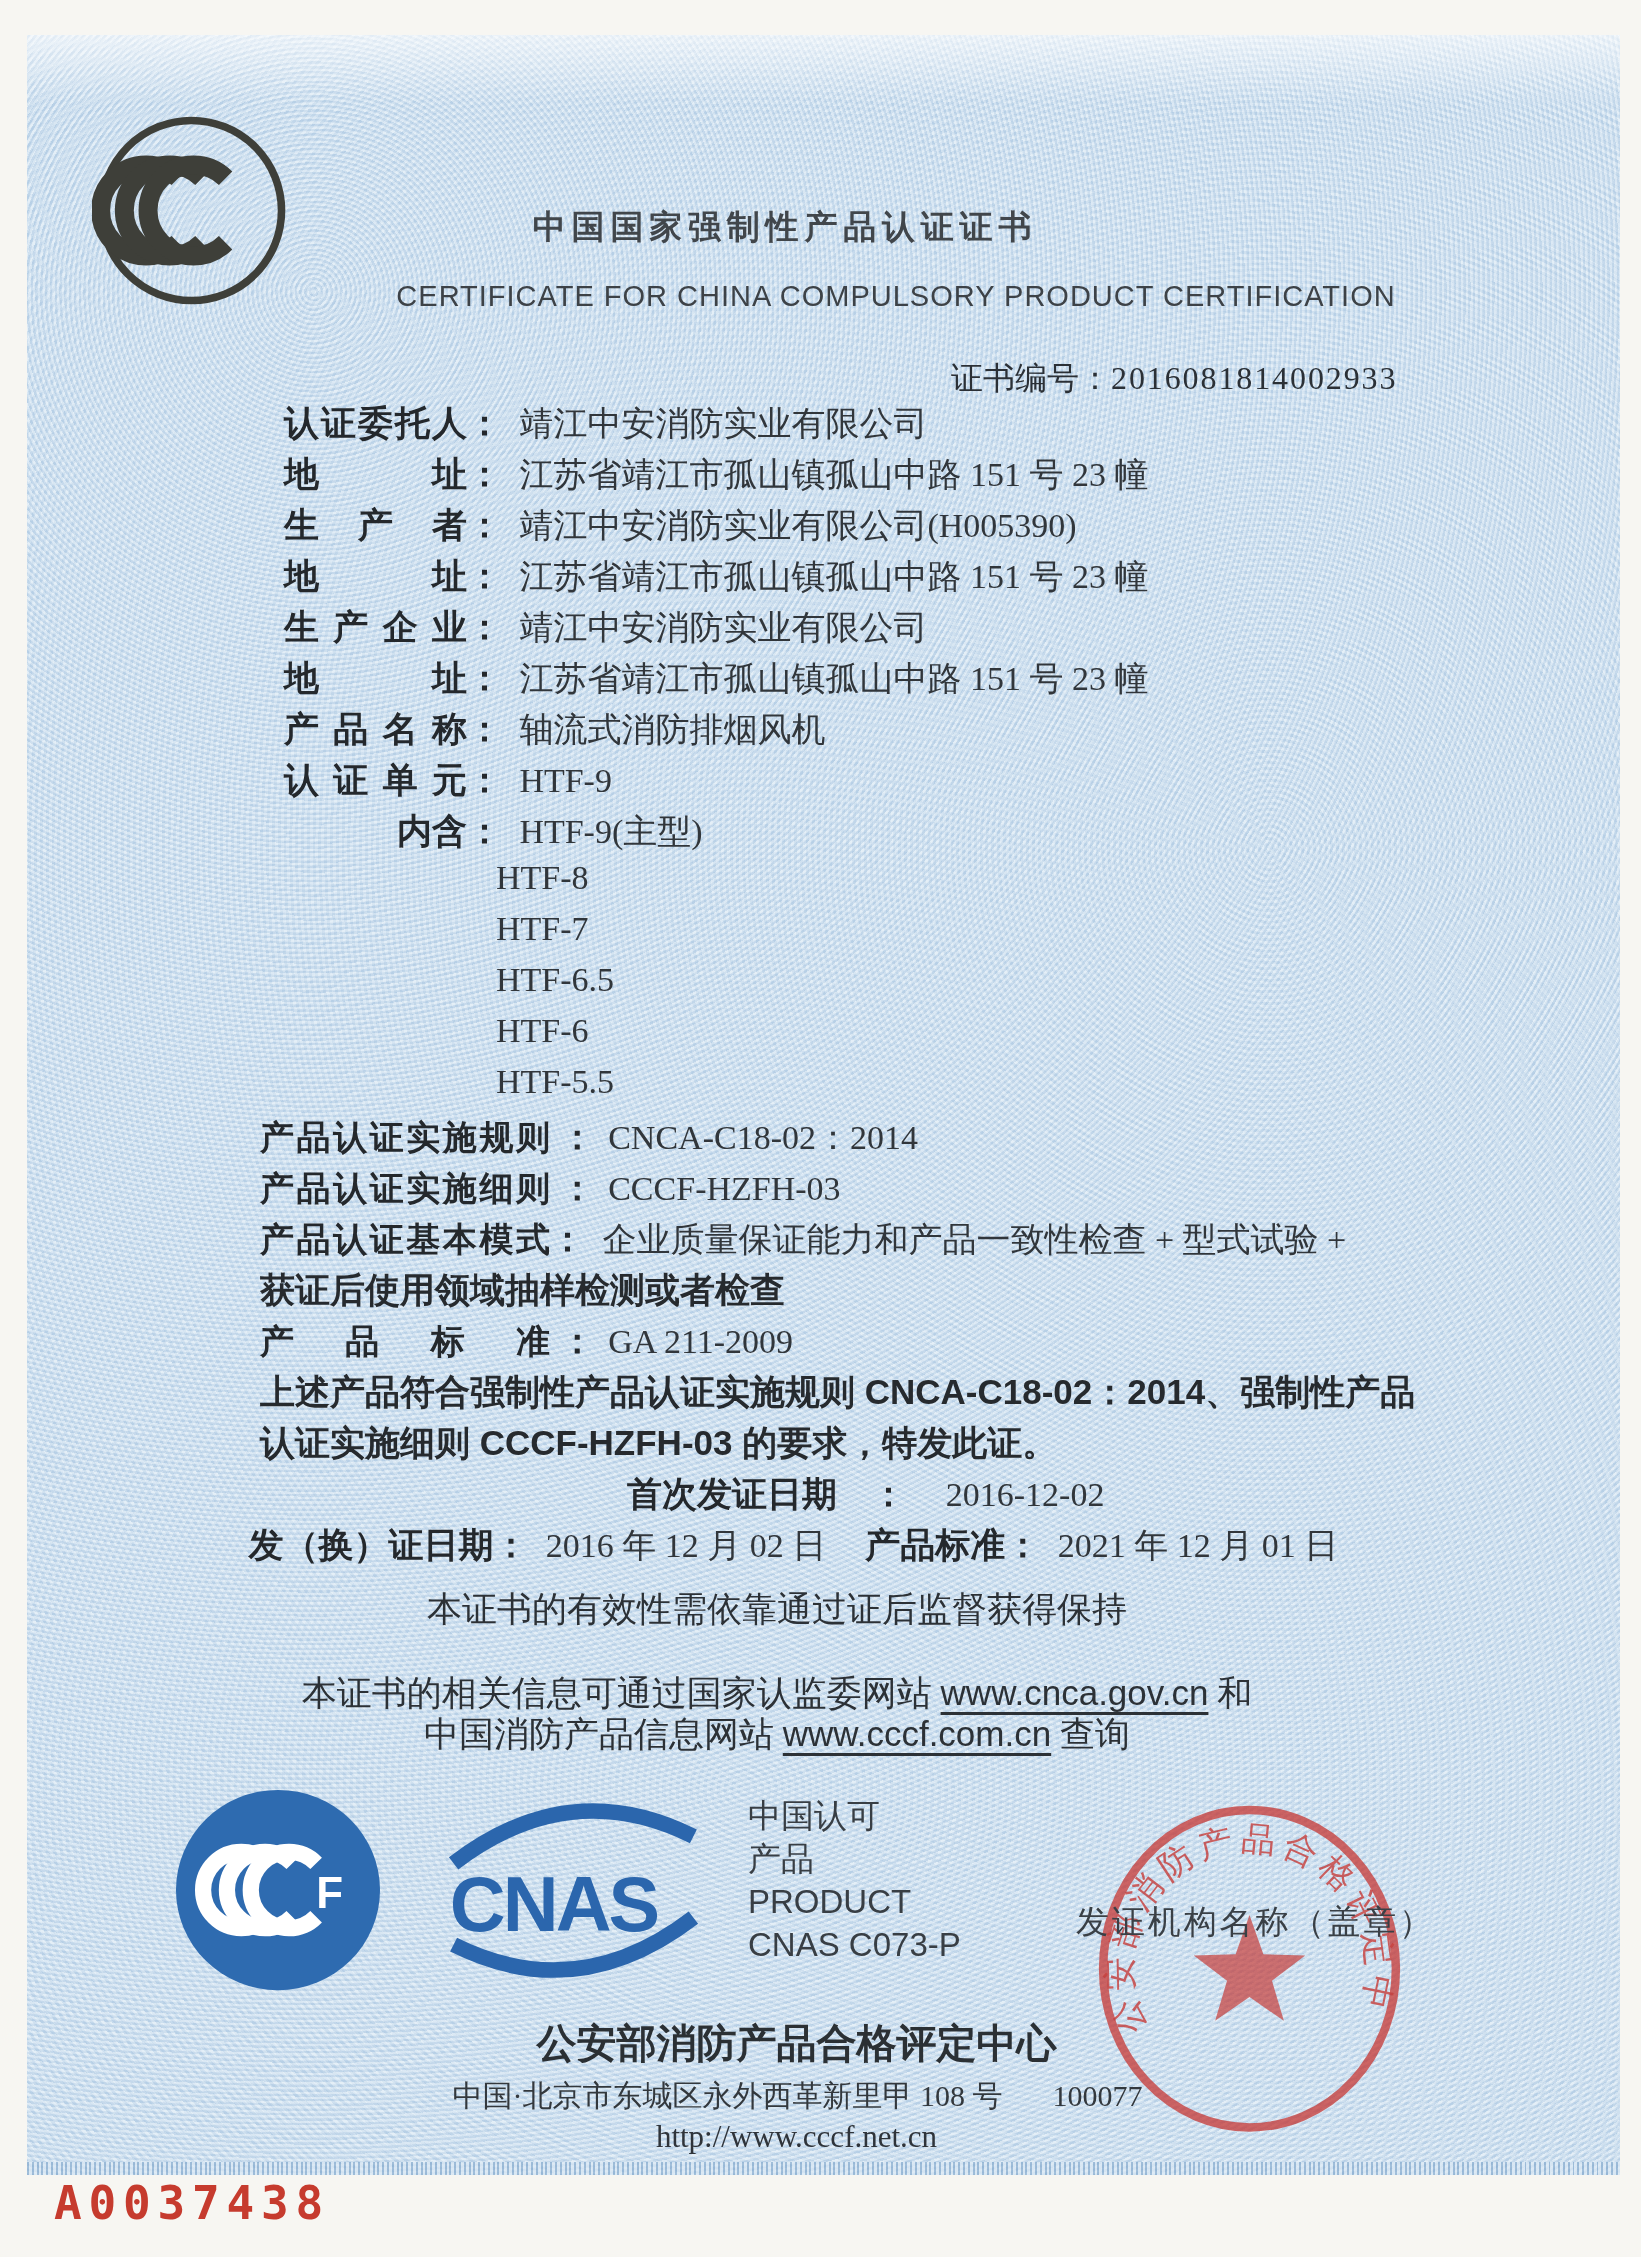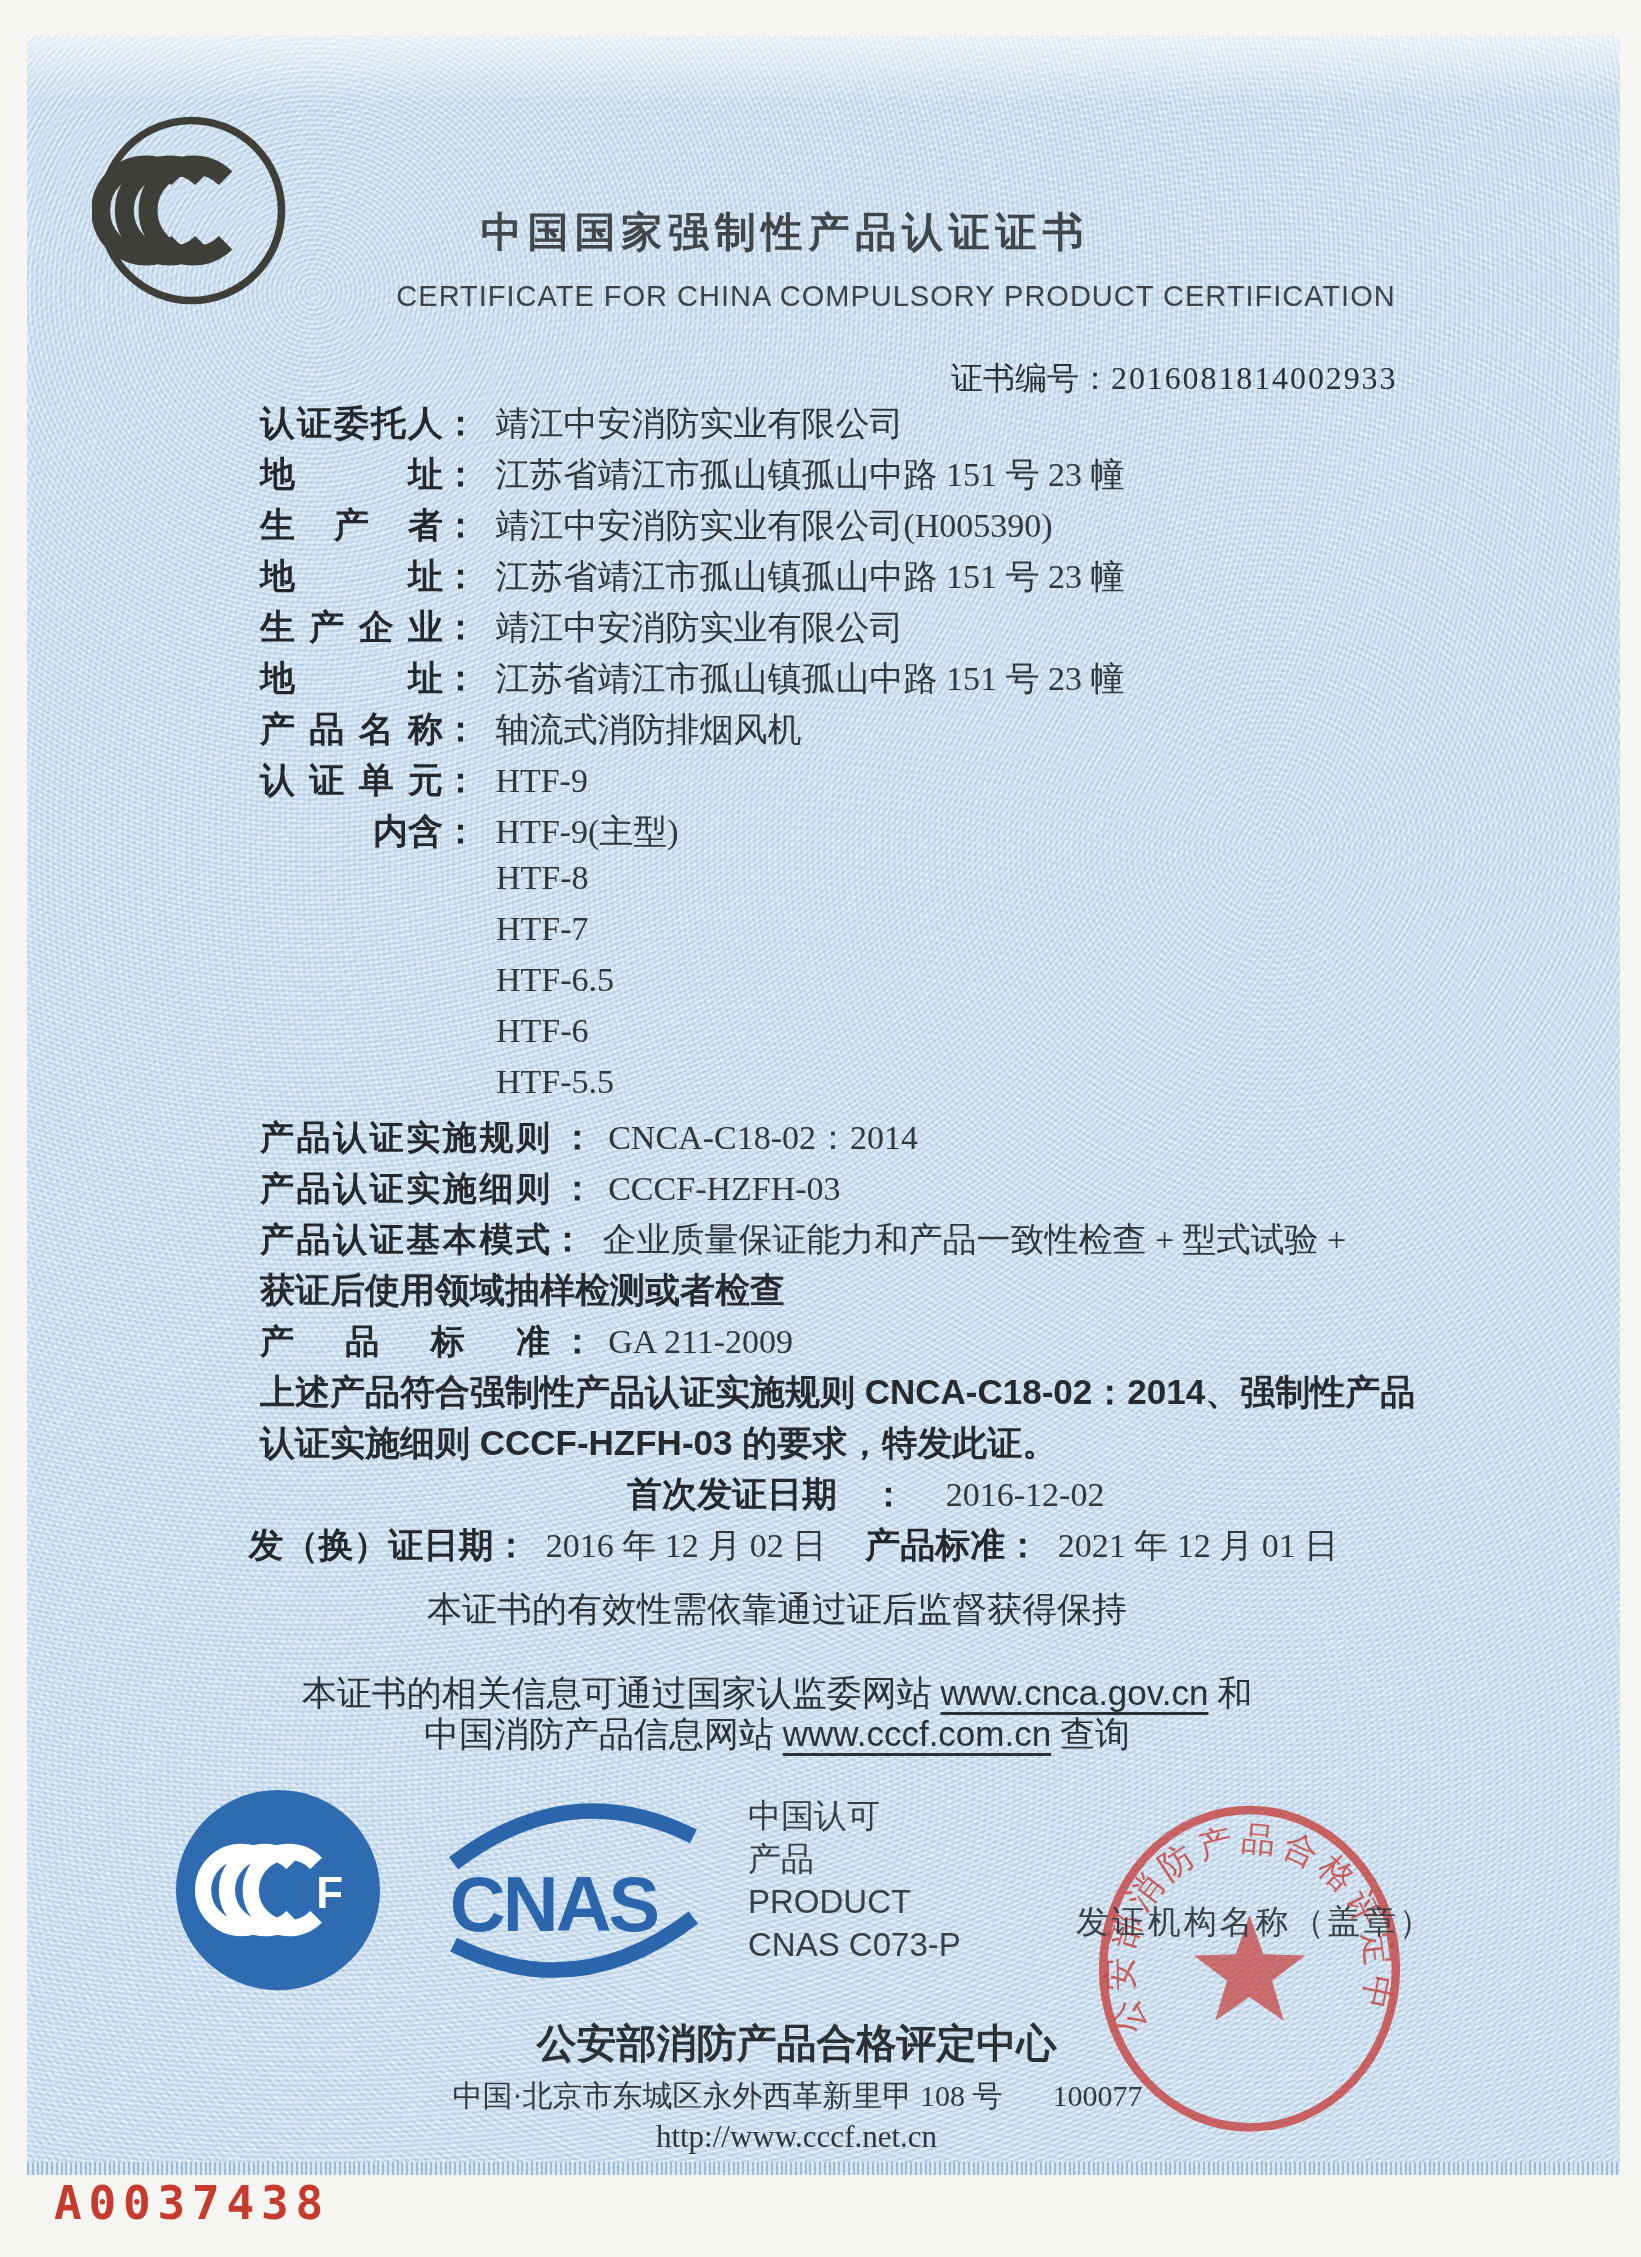--- a/index.html
+++ b/index.html
@@ -9,30 +9,30 @@
         background-color:#cbdff0;
         background-image:
           repeating-radial-gradient(circle at 18% 12%, rgba(255,255,255,.26) 0 1.9px, rgba(150,182,214,.18) 2.9px 4.8px),
           repeating-radial-gradient(circle at 78% 38%, rgba(255,255,255,.18) 0 2.9px, rgba(150,182,214,.14) 2.9px 5.8px),
           repeating-radial-gradient(circle at 45% 82%, rgba(255,255,255,.16) 0 2.9px, rgba(160,190,220,.13) 3.9px 6.8px);}
   .cert::before{content:"";position:absolute;left:0;top:0;right:0;height:68px;
         background:linear-gradient(180deg,rgba(255,255,255,.6),rgba(255,255,255,0));pointer-events:none;}
   .ccc-logo{position:absolute;left:65px;top:76px;width:199px;height:199px;}
   .title{position:absolute;top:170px;left:0;width:1516px;box-sizing:border-box;
         text-align:center;font-family:"Liberation Sans",sans-serif;font-weight:bold;
-        font-size:41px;letter-spacing:5.8px;color:#41464b;}
+        font-size:33px;letter-spacing:5.8px;color:#41464b;}
   .subtitle{position:absolute;top:245px;left:0;width:1593px;box-sizing:border-box;padding-left:145px;
         text-align:center;font-family:"Liberation Sans",sans-serif;font-size:29px;
         letter-spacing:1px;color:#3d4247;}
   .certno{position:absolute;left:924px;top:322px;font-size:32px;color:#2b3036;white-space:nowrap;}
   .certno .num{letter-spacing:1.9px;}
   .body{position:absolute;left:233px;top:365px;width:1313px;color:#31363b;}
   .row{height:51px;display:flex;align-items:baseline;white-space:nowrap;}
   .flabel{display:inline-block;width:183px;text-align:justify;text-align-last:justify;
-        font-family:"Liberation Sans",sans-serif;font-weight:bold;font-size:35px;color:#24282c;flex:0 0 auto;}
+        font-family:"Liberation Sans",sans-serif;font-weight:bold;font-size:35px;color:#24282c;flex:0 0 auto;margin-left:24px;}
   .flabel.right{text-align-last:right;}
   .colon{font-family:"Liberation Sans",sans-serif;font-weight:bold;font-size:35px;color:#24282c;
         margin-right:17.4px;flex:0 0 auto;}
   .fval{font-size:34px;font-family:"Liberation Serif",serif;color:#31363b;}
   .model-cont{padding-left:236px;}
   .rlabel{display:inline-block;width:290px;text-align:justify;text-align-last:justify;
         font-family:"Liberation Sans",sans-serif;font-weight:bold;font-size:34px;color:#24282c;flex:0 0 auto;}
   .rcolon{margin-left:9.7px;margin-right:13.5px;}
   .statement{font-family:"Liberation Sans",sans-serif;font-weight:bold;font-size:35px;color:#262a2e;}
   .first-issue{padding-left:367px;gap:34px;}

